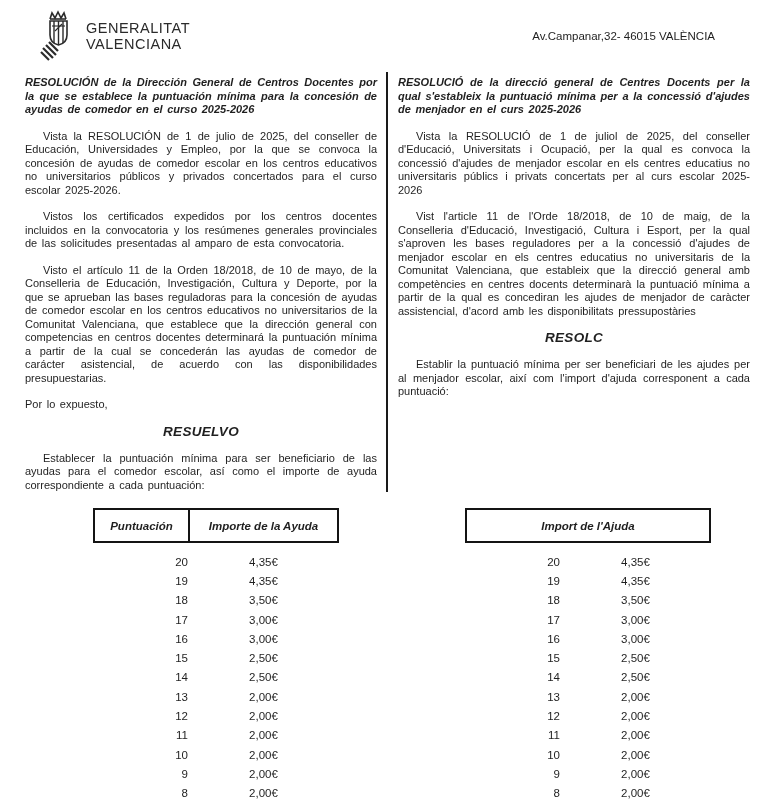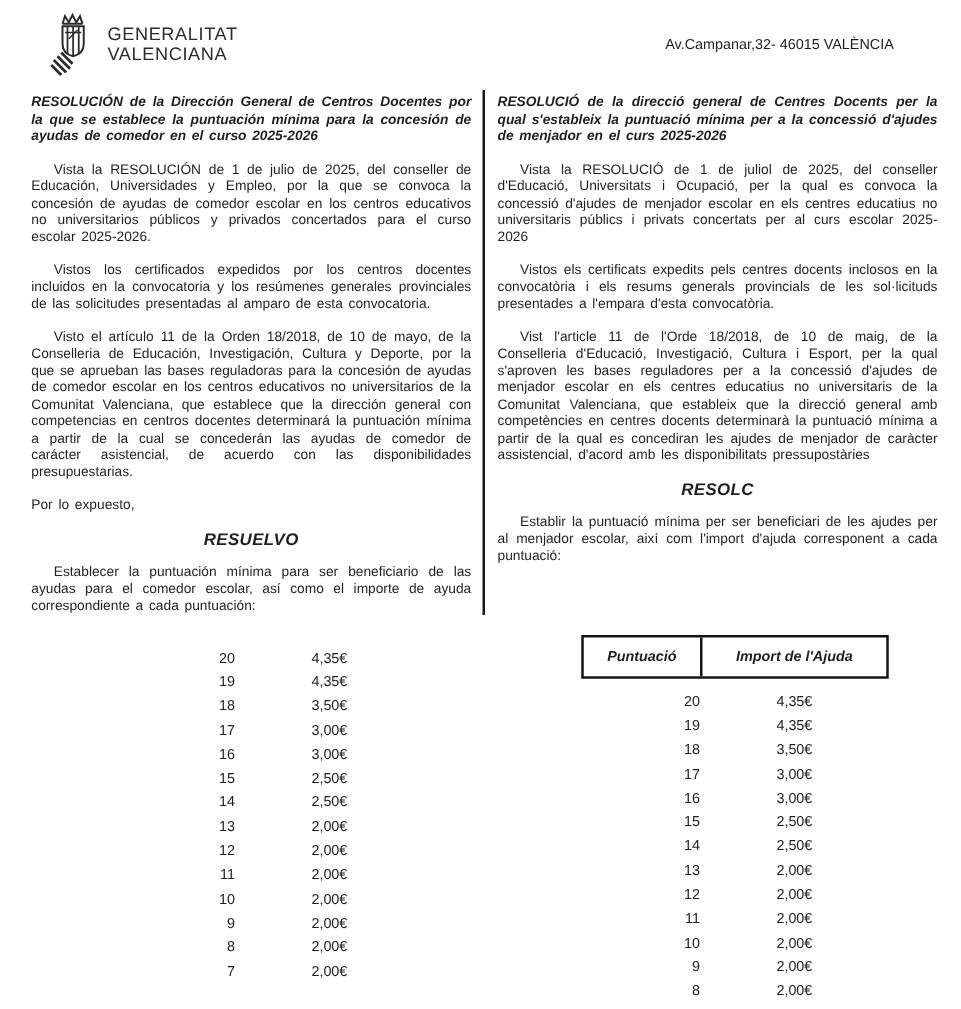--- a/index.html
+++ b/index.html
@@ -98,31 +98,34 @@
       <p class="no-indent">Por lo expuesto,</p>
       <div class="resolve-heading">RESUELVO</div>
       <p>Establecer la puntuación mínima para ser beneficiario de las ayudas para el comedor escolar, así como el importe de ayuda correspondiente a cada puntuación:</p>
     </section>
 
     <div class="col-divider"></div>
 
     <section class="col">
       <h2 class="doc-title">RESOLUCIÓ de la direcció general de Centres Docents per la qual s'estableix la puntuació mínima per a la concessió d'ajudes de menjador en el curs 2025-2026</h2>
       <p>Vista la RESOLUCIÓ de 1 de juliol de 2025, del conseller d'Educació, Universitats i Ocupació, per la qual es convoca la concessió d'ajudes de menjador escolar en els centres educatius no universitaris públics i privats concertats per al curs escolar 2025-2026</p>
-      <p>Vistos els certificats expedits pels centres docents inclosos en la convocatòria i els resums generals provincials de les sol·licituds presentades a l'empara d'esta convocatòria.</p>
       <p>Vist l'article 11 de l'Orde 18/2018, de 10 de maig, de la Conselleria d'Educació, Investigació, Cultura i Esport, per la qual s'aproven les bases reguladores per a la concessió d'ajudes de menjador escolar en els centres educatius no universitaris de la Comunitat Valenciana, que estableix que la direcció general amb competències en centres docents determinarà la puntuació mínima a partir de la qual es concediran les ajudes de menjador de caràcter assistencial, d'acord amb les disponibilitats pressupostàries</p>
       <div class="resolve-heading">RESOLC</div>
       <p>Establir la puntuació mínima per ser beneficiari de les ajudes per al menjador escolar, així com l'import d'ajuda corresponent a cada puntuació:</p>
     </section>
 
   </div>
 
   <div class="tables">
 
     <div class="score-table">
+      <div class="score-header">
+        <div class="hc hc1">Puntuación</div>
+        <div class="hc hc2">Importe de la Ayuda</div>
+      </div>
       <div class="score-rows">
           <div class="score-row">
             <span class="c1">20</span>
             <span class="c2">4,35€</span>
           </div>
           <div class="score-row">
             <span class="c1">19</span>
             <span class="c2">4,35€</span>
           </div>
           <div class="score-row">
@@ -171,21 +174,20 @@
           </div>
           <div class="score-row">
             <span class="c1">7</span>
             <span class="c2">2,00€</span>
           </div>
         </div>
     </div>
 
     <div class="score-table">
       <div class="score-header">
-        <div class="hc hc1">Puntuació</div>
         <div class="hc hc2">Import de l'Ajuda</div>
       </div>
       <div class="score-rows">
           <div class="score-row">
             <span class="c1">20</span>
             <span class="c2">4,35€</span>
           </div>
           <div class="score-row">
             <span class="c1">19</span>
             <span class="c2">4,35€</span>

